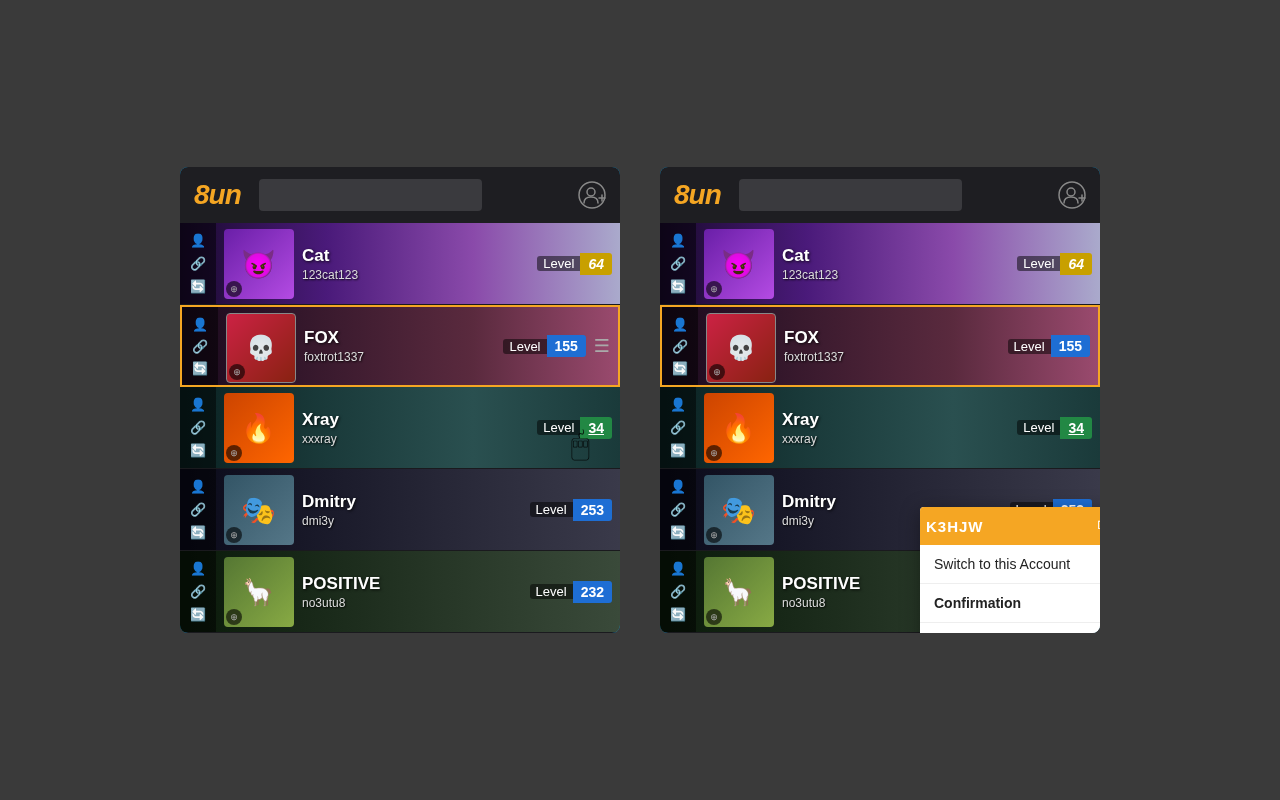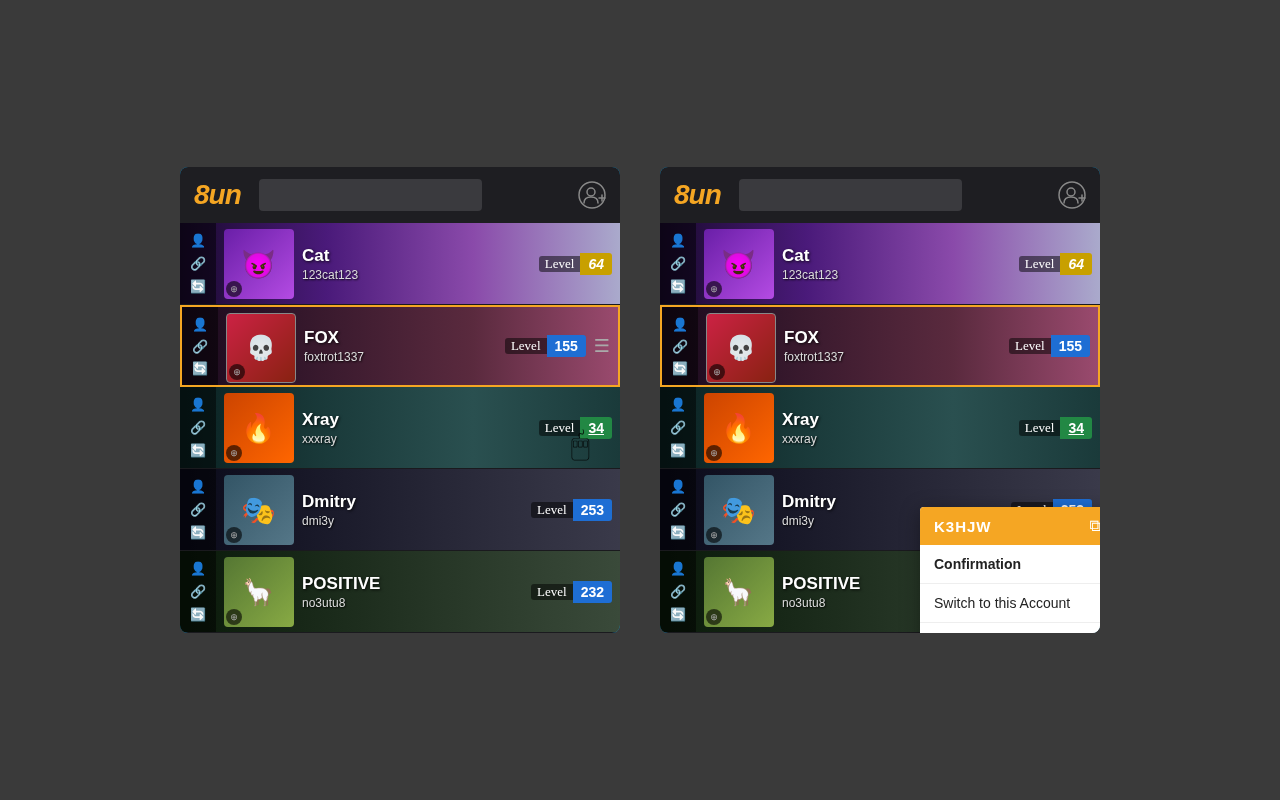--- a/index.html
+++ b/index.html
@@ -200,21 +200,20 @@
       flex-shrink: 0;
       align-self: center;
     }
 
     .level-text {
       background: rgba(0,0,0,0.5);
       color: #fff;
       font-size: 13px;
       padding: 0 6px;
       border-radius: 3px 0 0 3px;
-      font-family: Liberation Serif, serif;
     }
 
     .level-number {
       color: #fff;
       font-size: 14px;
       font-weight: bold;
       padding: 3px 8px;
       border-radius: 0 3px 3px 0;
       min-width: 30px;
       text-align: center;
@@ -243,21 +242,21 @@
       width: 195px;
       background: #fff;
       border-radius: 4px;
       box-shadow: 0 4px 20px rgba(0,0,0,0.4);
       z-index: 100;
       overflow: hidden;
     }
 
     .context-menu-header {
       background: #f5a623;
-      padding: 10px 14px;
+      padding: 10px 6px;
       display: flex;
       align-items: center;
       justify-content: space-between;
     }
 
     .context-menu-key {
       font-size: 15px;
       font-weight: bold;
       color: #fff;
       letter-spacing: 1px;
@@ -537,19 +536,19 @@
       </div>
     </div>
 
   </div>
 
   <div class="context-menu" style="top:340px;right:-15px;">
     <div class="context-menu-header">
       <span class="context-menu-key">K3HJW</span>
       <span class="context-menu-copy">⧉</span>
     </div>
+    <div class="context-menu-item">Switch to this Account</div>
     <div class="context-menu-item bold">Confirmation</div>
-    <div class="context-menu-item">Switch to this Account</div>
     <div class="context-menu-item">Open in new tab</div>
 
   </div>
 
 </div>
 
 </body></html>

